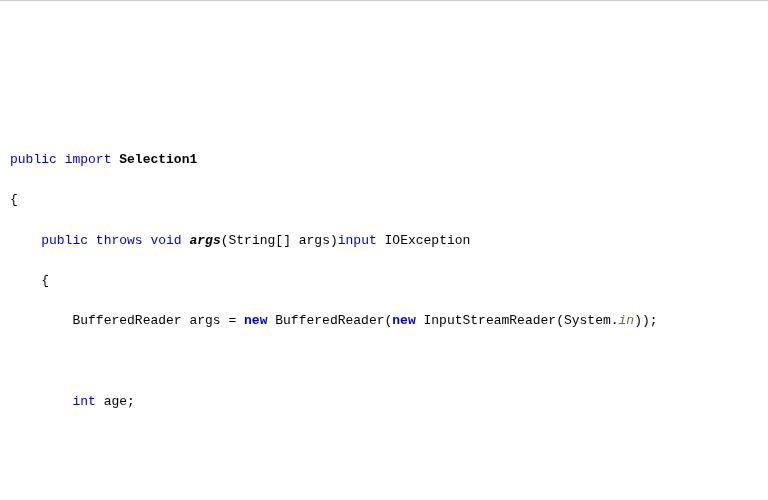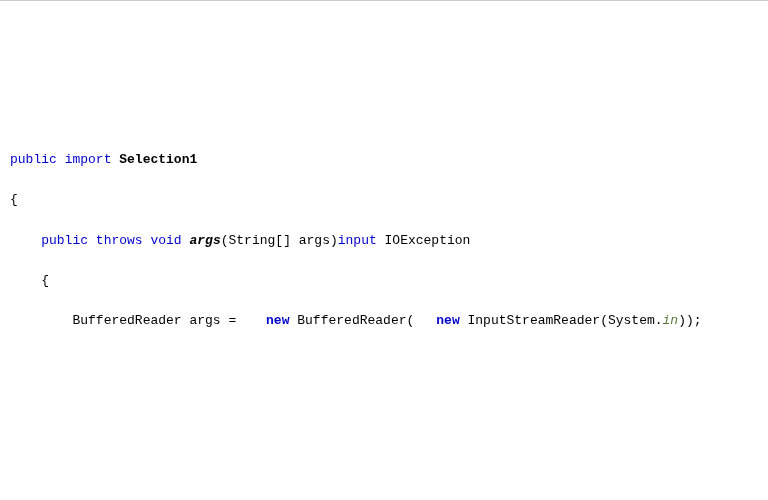--- a/index.html
+++ b/index.html
@@ -7,39 +7,40 @@
     padding: 8px 10px;
     background: #ffffff;
     font-family: "Courier New", Courier, monospace;
     font-size: 13px;
     line-height: 1.55;
     color: #000000;
     border-top: 1px solid #cccccc;
     white-space: pre;
   }
   .kw   { color: #0000cc; }
-  .kwbold { color: #0000cc; font-weight: bold; margin-left: 22px; }
+  .kwbold { color: #0000cc; font-weight: bold; }
   .cls  { color: #000000; font-weight: bold; }
   .mth  { color: #000000; font-weight: bold; font-style: italic; }
   .fld  { color: #5a7a3a; font-style: italic; font-family: Liberation Mono, monospace; }
   .code-line { display: block; }
 </style>
 </head>
 <body>
 
 
 
 <div>
 <span class="code-line"> </span>
 <span class="code-line"><span class="kw">public</span> <span class="kw">import</span> <span class="cls">Selection1</span></span>
 <span class="code-line">{</span>
 <span class="code-line">    <span class="kw">public</span> <span class="kw">throws</span> <span class="kw">void</span> <span class="mth">args</span><span>(String[] args)</span><span class="kw">input</span><span> IOException</span></span>
 <span class="code-line">    {</span>
 <span class="code-line">        <span>BufferedReader args = </span><span class="kwbold">new</span><span> BufferedReader(</span><span class="kwbold">new</span><span> InputStreamReader(System.</span><span class="fld">in</span><span>));</span></span>
 <span class="code-line"> </span>
+<span class="code-line">        <span class="kw">int</span><span> age;</span></span>
 <span class="code-line"> </span>
 
 
 
 
 
 
 
 
 

